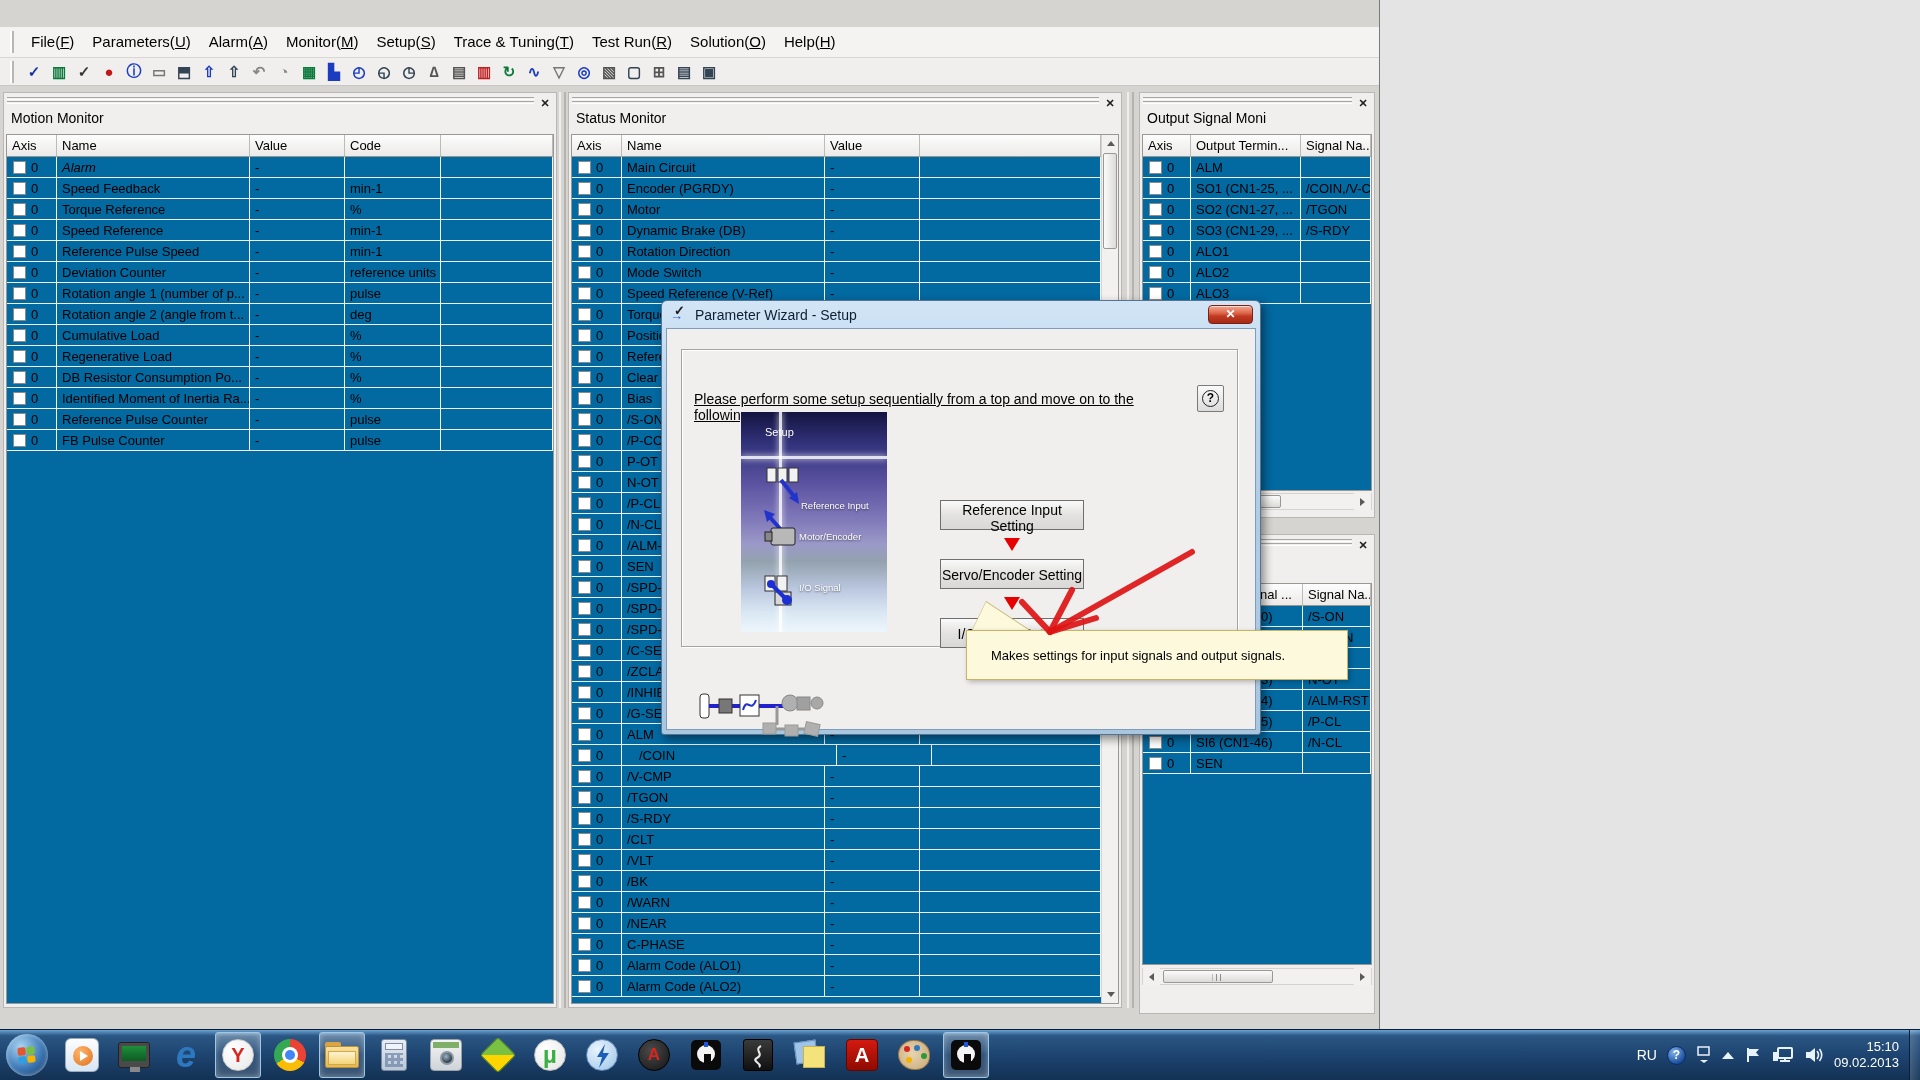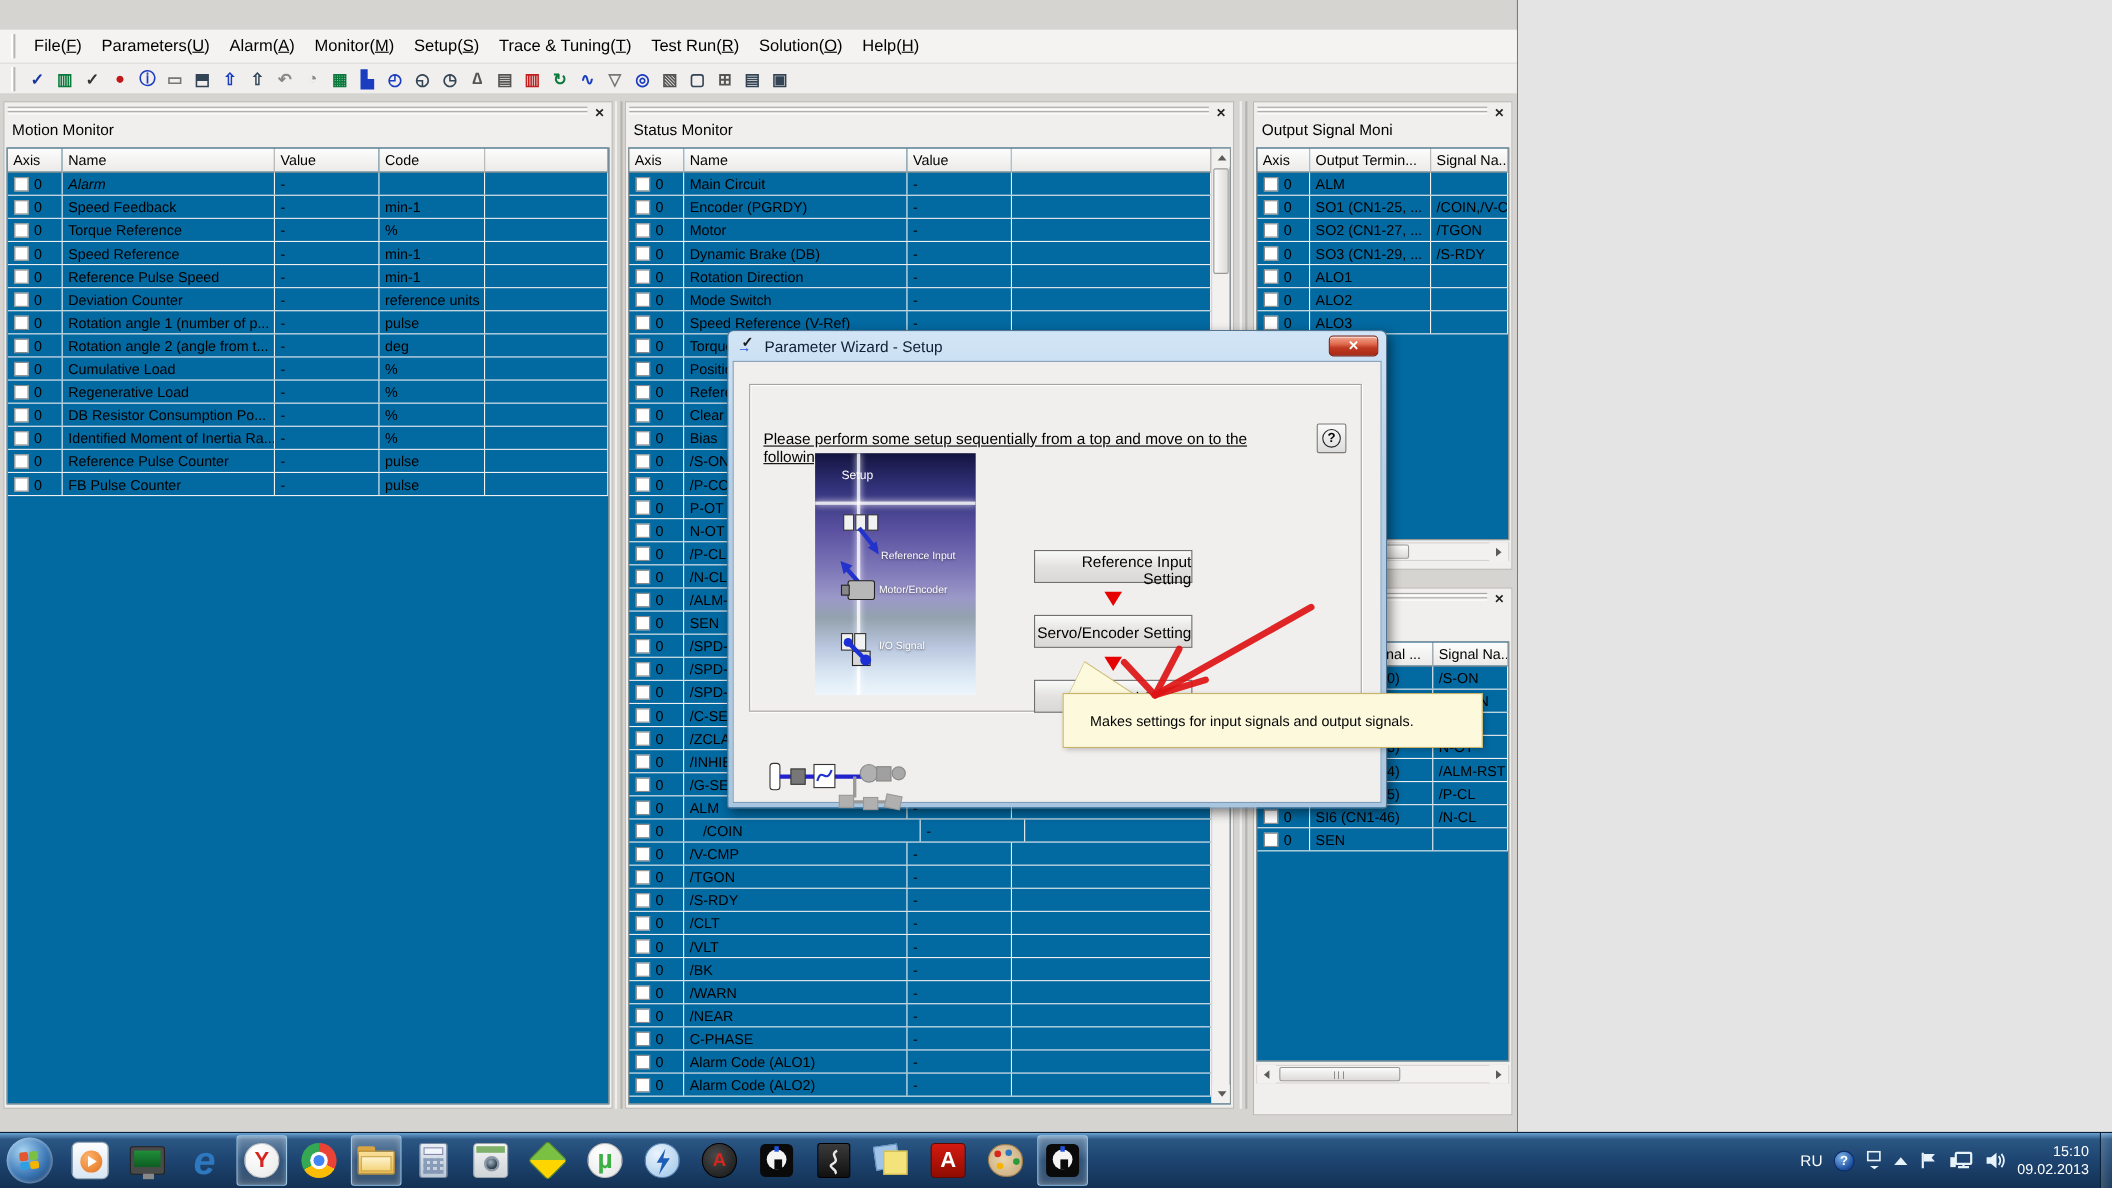--- a/index.html
+++ b/index.html
@@ -94,21 +94,21 @@
   .wiz-image { position:absolute; left:74px; top:83px; width:146px; height:220px; overflow:hidden;
     background:linear-gradient(180deg,#141440 0%,#31317a 14%,#5a52a0 32%,#7e77b8 48%,#9b99c8 60%,#93a2ae 68%,#b9c6de 80%,#d9e7f3 91%,#eef6fc 100%); }
   .wi-vline { position:absolute; left:38px; top:0; bottom:0; width:3px; background:rgba(255,255,255,.85); box-shadow:0 0 6px rgba(255,255,255,.9); }
   .wi-hline { position:absolute; top:44px; left:0; right:0; height:3px; background:rgba(255,255,255,.85); box-shadow:0 0 6px rgba(255,255,255,.9); }
   .wi-title { position:absolute; left:24px; top:14px; color:#fff; font-size:11px; }
   .wi-label { position:absolute; color:#fff; font-size:9.5px; white-space:nowrap; text-shadow:0 1px 2px rgba(0,0,0,.5); }
   .wi-svg { position:absolute; left:0; top:0; }
 
   .wiz-flow { position:absolute; left:273px; top:171px; width:144px; display:flex; flex-direction:column; align-items:center; }
   .flow-btn { width:144px; height:30px; background:linear-gradient(#fafafa,#e3e2e0 50%,#d9d8d6);
-    border:1px solid #6f6f6f; font-size:14px; font-family:"Liberation Sans",sans-serif; padding-top:1px;text-align:right; }
+    border:1px solid #6f6f6f; font-size:14px; font-family:"Liberation Sans",sans-serif; padding-top:1px; }
   .flow-tri { width:0; height:0; border-left:8px solid transparent; border-right:8px solid transparent;
     border-top:13px solid #e60000; margin:8px 0; }
 
   .mini-diagram { position:absolute; left:30px; top:350px; }
 
   .dlg-actions { position:absolute; left:0; top:387px; width:100%; height:30px; }
   .act-btn { position:absolute; height:27px; width:80px; background:linear-gradient(#fafafa,#e3e2e0 50%,#d9d8d6);
     border:1px solid #6f6f6f; font-size:14px; font-family:"Liberation Sans",sans-serif; }
   .act-btn.disabled { color:#9c9c9c; border-color:#9e9e9e; }
 

